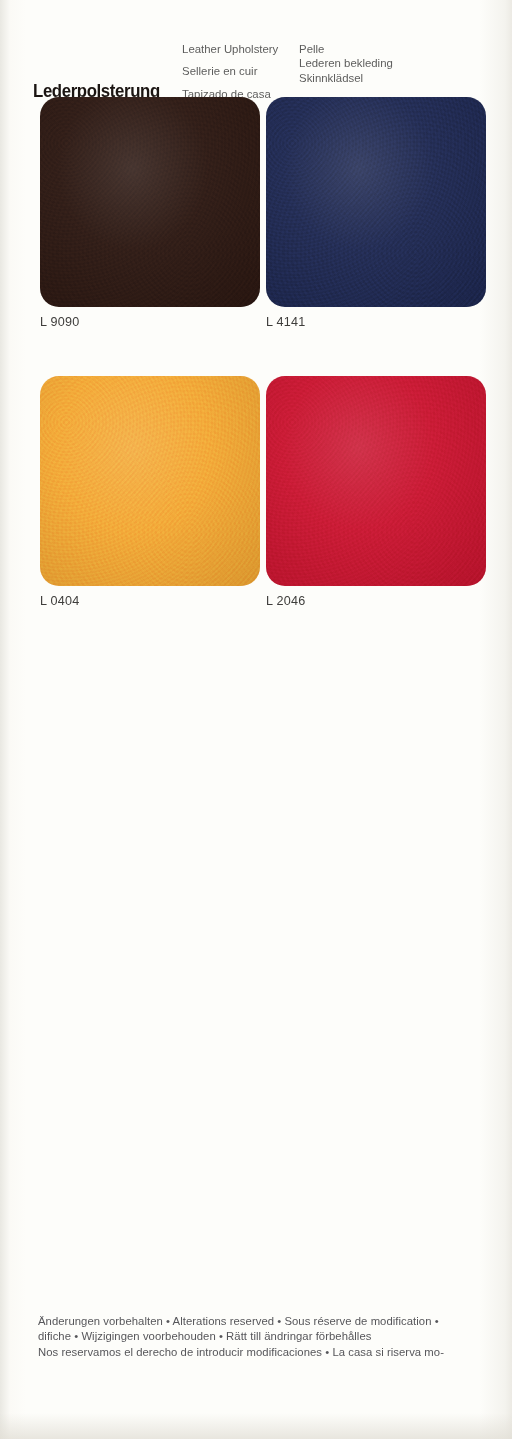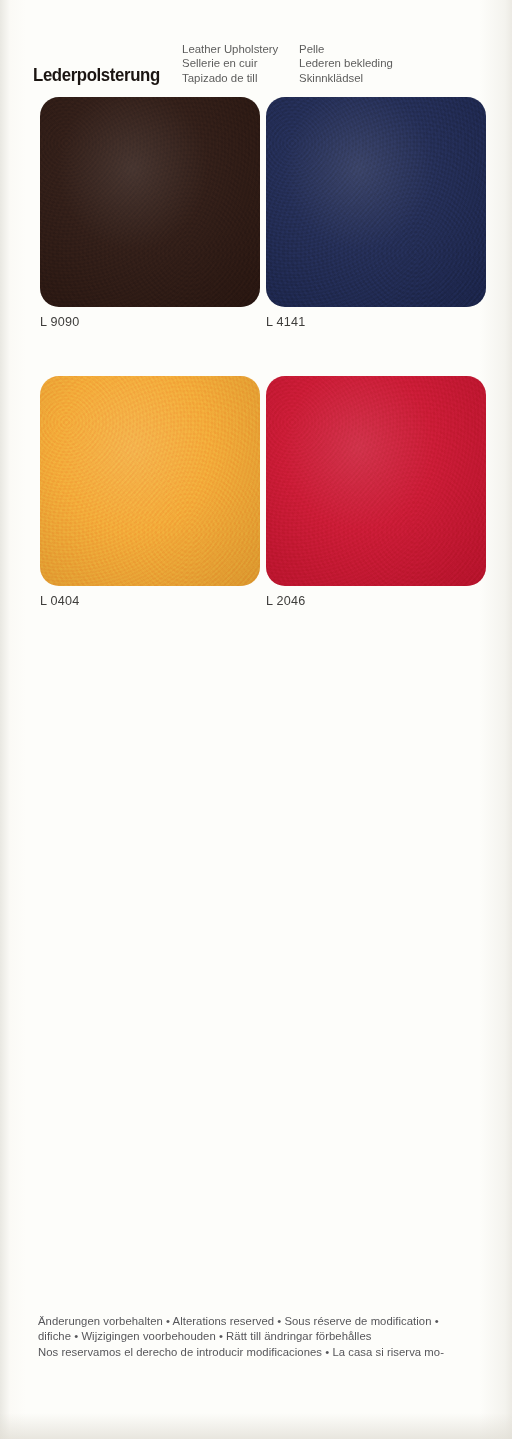--- a/index.html
+++ b/index.html
@@ -53,21 +53,21 @@
   }
   .subtitles {
     display: flex;
     margin-left: 17px;
     margin-top: 2px;
   }
   .subcol {
     display: flex;
     flex-direction: column;
   }
-  .subcol.col1 { width: 117px; }
+  .subcol.col1 { width: 117px; gap: 8px; }
   .subline {
     font-size: 11.4px;
     line-height: 14.4px;
     color: #5d5d5c;
     white-space: nowrap;
   }
 
   
   .grid {
     position: absolute;
@@ -136,21 +136,21 @@
 <body>
 
 <div class="page"></div>
 
 <div class="header">
   <div class="title">Lederpolsterung</div>
   <div class="subtitles">
     <div class="subcol col1">
       <div class="subline">Leather Upholstery</div>
       <div class="subline">Sellerie en cuir</div>
-      <div class="subline">Tapizado de till</div>
+      <div class="subline">Tapizado de casa</div>
     </div>
     <div class="subcol col2">
       <div class="subline">Pelle</div>
       <div class="subline">Lederen bekleding</div>
       <div class="subline">Skinnklädsel</div>
     </div>
   </div>
 </div>
 
 <div class="grid">

